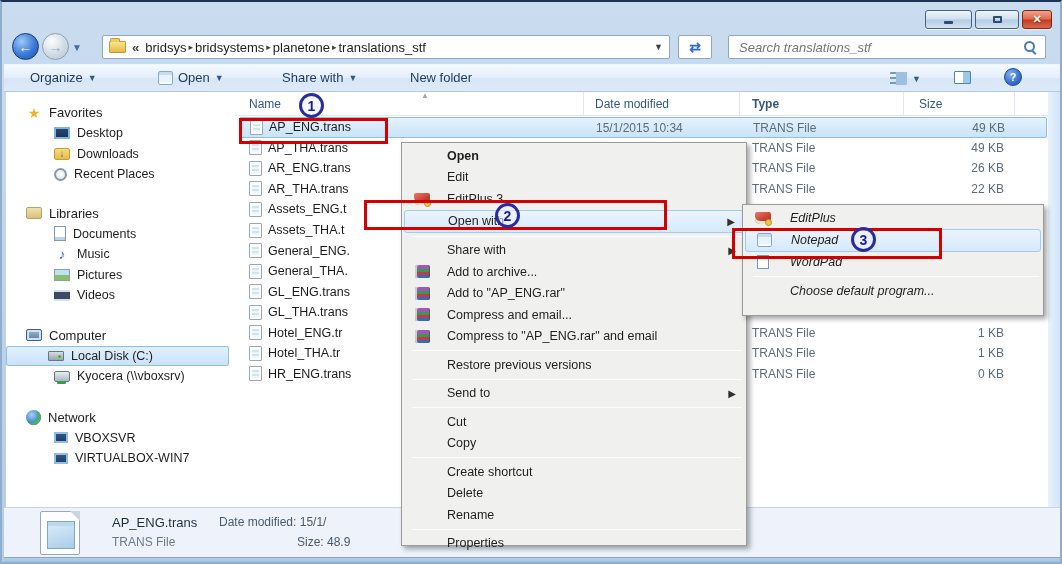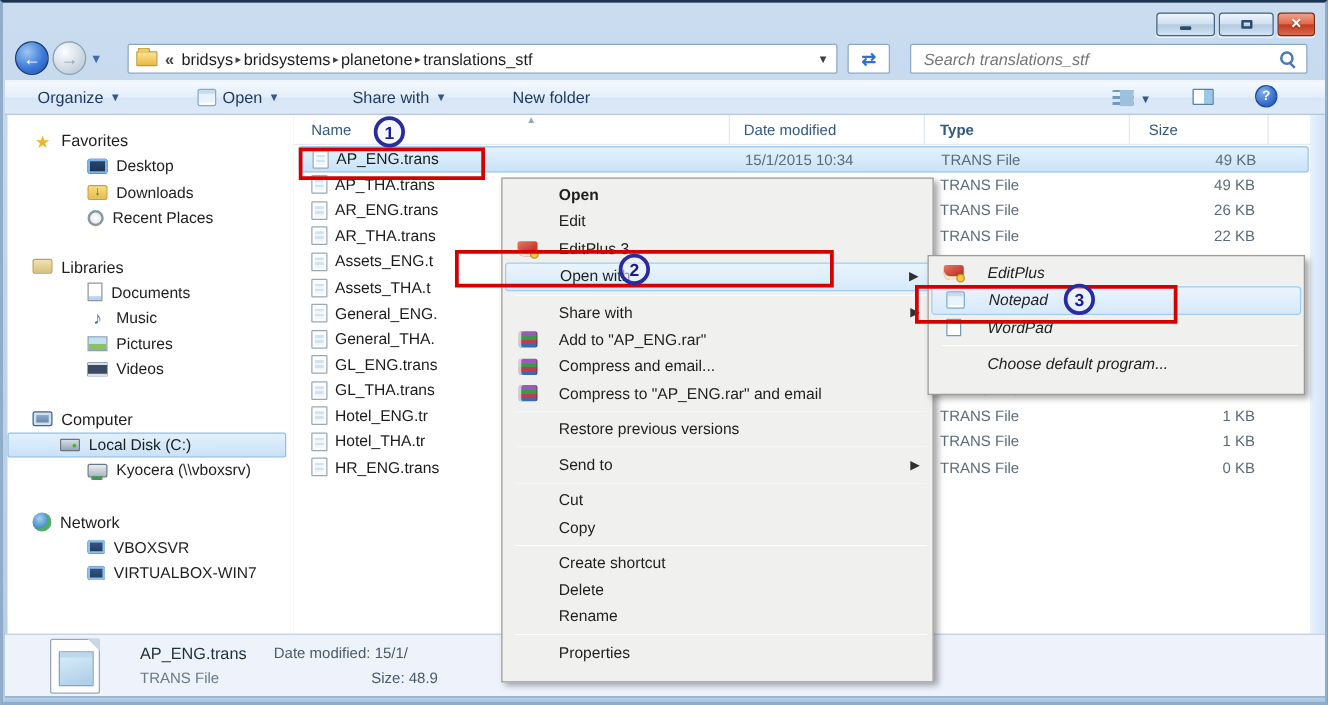--- a/index.html
+++ b/index.html
@@ -40,21 +40,21 @@
   .tbtn{display:flex;align-items:center;gap:5px;color:#1e395b;font-size:13px;padding:4px 8px;border-radius:3px;}
   .tbtn .dd{font-size:9px;color:#355a82;}
   .ic-notepad{width:15px;height:14px;background:#e9f3fb;border:1px solid #88aac8;border-radius:2px;box-shadow:inset 0 3px 0 #c6ddf0,inset 0 -2px 0 #ffffff;flex:none;}
   .i-views{width:17px;height:13px;background:repeating-linear-gradient(180deg,#6f9ac4 0 2px,transparent 2px 5px);border-radius:1px;box-shadow:inset -11px 0 0 #9dc0de;}
   .i-preview{width:17px;height:13px;border:1px solid #5580aa;background:linear-gradient(90deg,#ffffff 0 55%,#9cc8e8 55%);border-radius:1px;}
   .i-help{width:18px;height:18px;border-radius:50%;background:radial-gradient(circle at 35% 30%,#7fb0ea,#2f66c8 70%);border:1px solid #1c4a9a;color:#fff;font-weight:bold;font-size:11px;display:flex;align-items:center;justify-content:center;}
 
   
   #sidebar,#filepane{background:#ffffff;}
   .grp-hdr{display:flex;align-items:center;gap:7px;height:21px;padding-left:20px;font-size:13px;color:#1e1e1e;}
-  .s-item{display:flex;align-items:center;gap:7px;height:20.5px;padding-left:64px;font-size:12.5px;color:#1e1e1e;}
+  .s-item{display:flex;align-items:center;gap:7px;height:20.5px;padding-left:48px;font-size:12.5px;color:#1e1e1e;}
   .s-item.sel{background:linear-gradient(180deg,#e2f0fc,#c9e2f8);border:1px solid #90bfe8;border-radius:2px;margin-right:6px;padding-left:41px;}
   .si{width:16px;height:15px;flex:none;display:flex;align-items:center;justify-content:center;font-size:14px;}
   .si-favorites{color:#f0b42c;}
   .si-desktop{background:linear-gradient(#2b4a73,#16304e);border-radius:2px;box-shadow:inset 0 0 0 2px #7fb2e5;height:12px;}
   .si-downloads{background:linear-gradient(#f7dd7e,#e8bc4a);border:1px solid #c99f35;border-radius:2px;height:12px;color:#2f6fd0;font-size:10px;font-weight:bold;}
   .si-recent{width:13px;height:13px;border-radius:50%;border:2px solid #8a97a5;background:radial-gradient(#fdfdfd,#dfe6ea);}
   .si-libraries{background:linear-gradient(#efe2b2,#d9c17c);border:1px solid #b8a060;border-radius:2px;height:12px;}
   .si-documents{background:#fff;border:1px solid #8a97a5;width:12px;box-shadow:inset 0 -9px 0 -6px #bcd4e8,inset 0 -4px 0 -2px #dfeaf2;}
   .si-music{color:#3566cc;}
   .si-pictures{background:linear-gradient(180deg,#bfe0f5 55%,#8cc063 55%);border:1px solid #88a0b8;height:12px;}
@@ -382,20 +382,26 @@
       <div class="msep"></div>
       <div class="mi">
         <span class="icb"></span>
         <span class="lbl" style="margin-left: 13px;">Share with</span>
         <span class="arr">▶</span>
       </div>
       <div class="mi">
         <span class="icb">
           <span class="ic-winrar"></span>
         </span>
+        <span class="lbl" style="margin-left: 13px;">Add to archive...</span>
+      </div>
+      <div class="mi">
+        <span class="icb">
+          <span class="ic-winrar"></span>
+        </span>
         <span class="lbl" style="margin-left: 13px;">Add to "AP_ENG.rar"</span>
       </div>
       <div class="mi">
         <span class="icb">
           <span class="ic-winrar"></span>
         </span>
         <span class="lbl" style="margin-left: 13px;">Compress and email...</span>
       </div>
       <div class="mi">
         <span class="icb">

